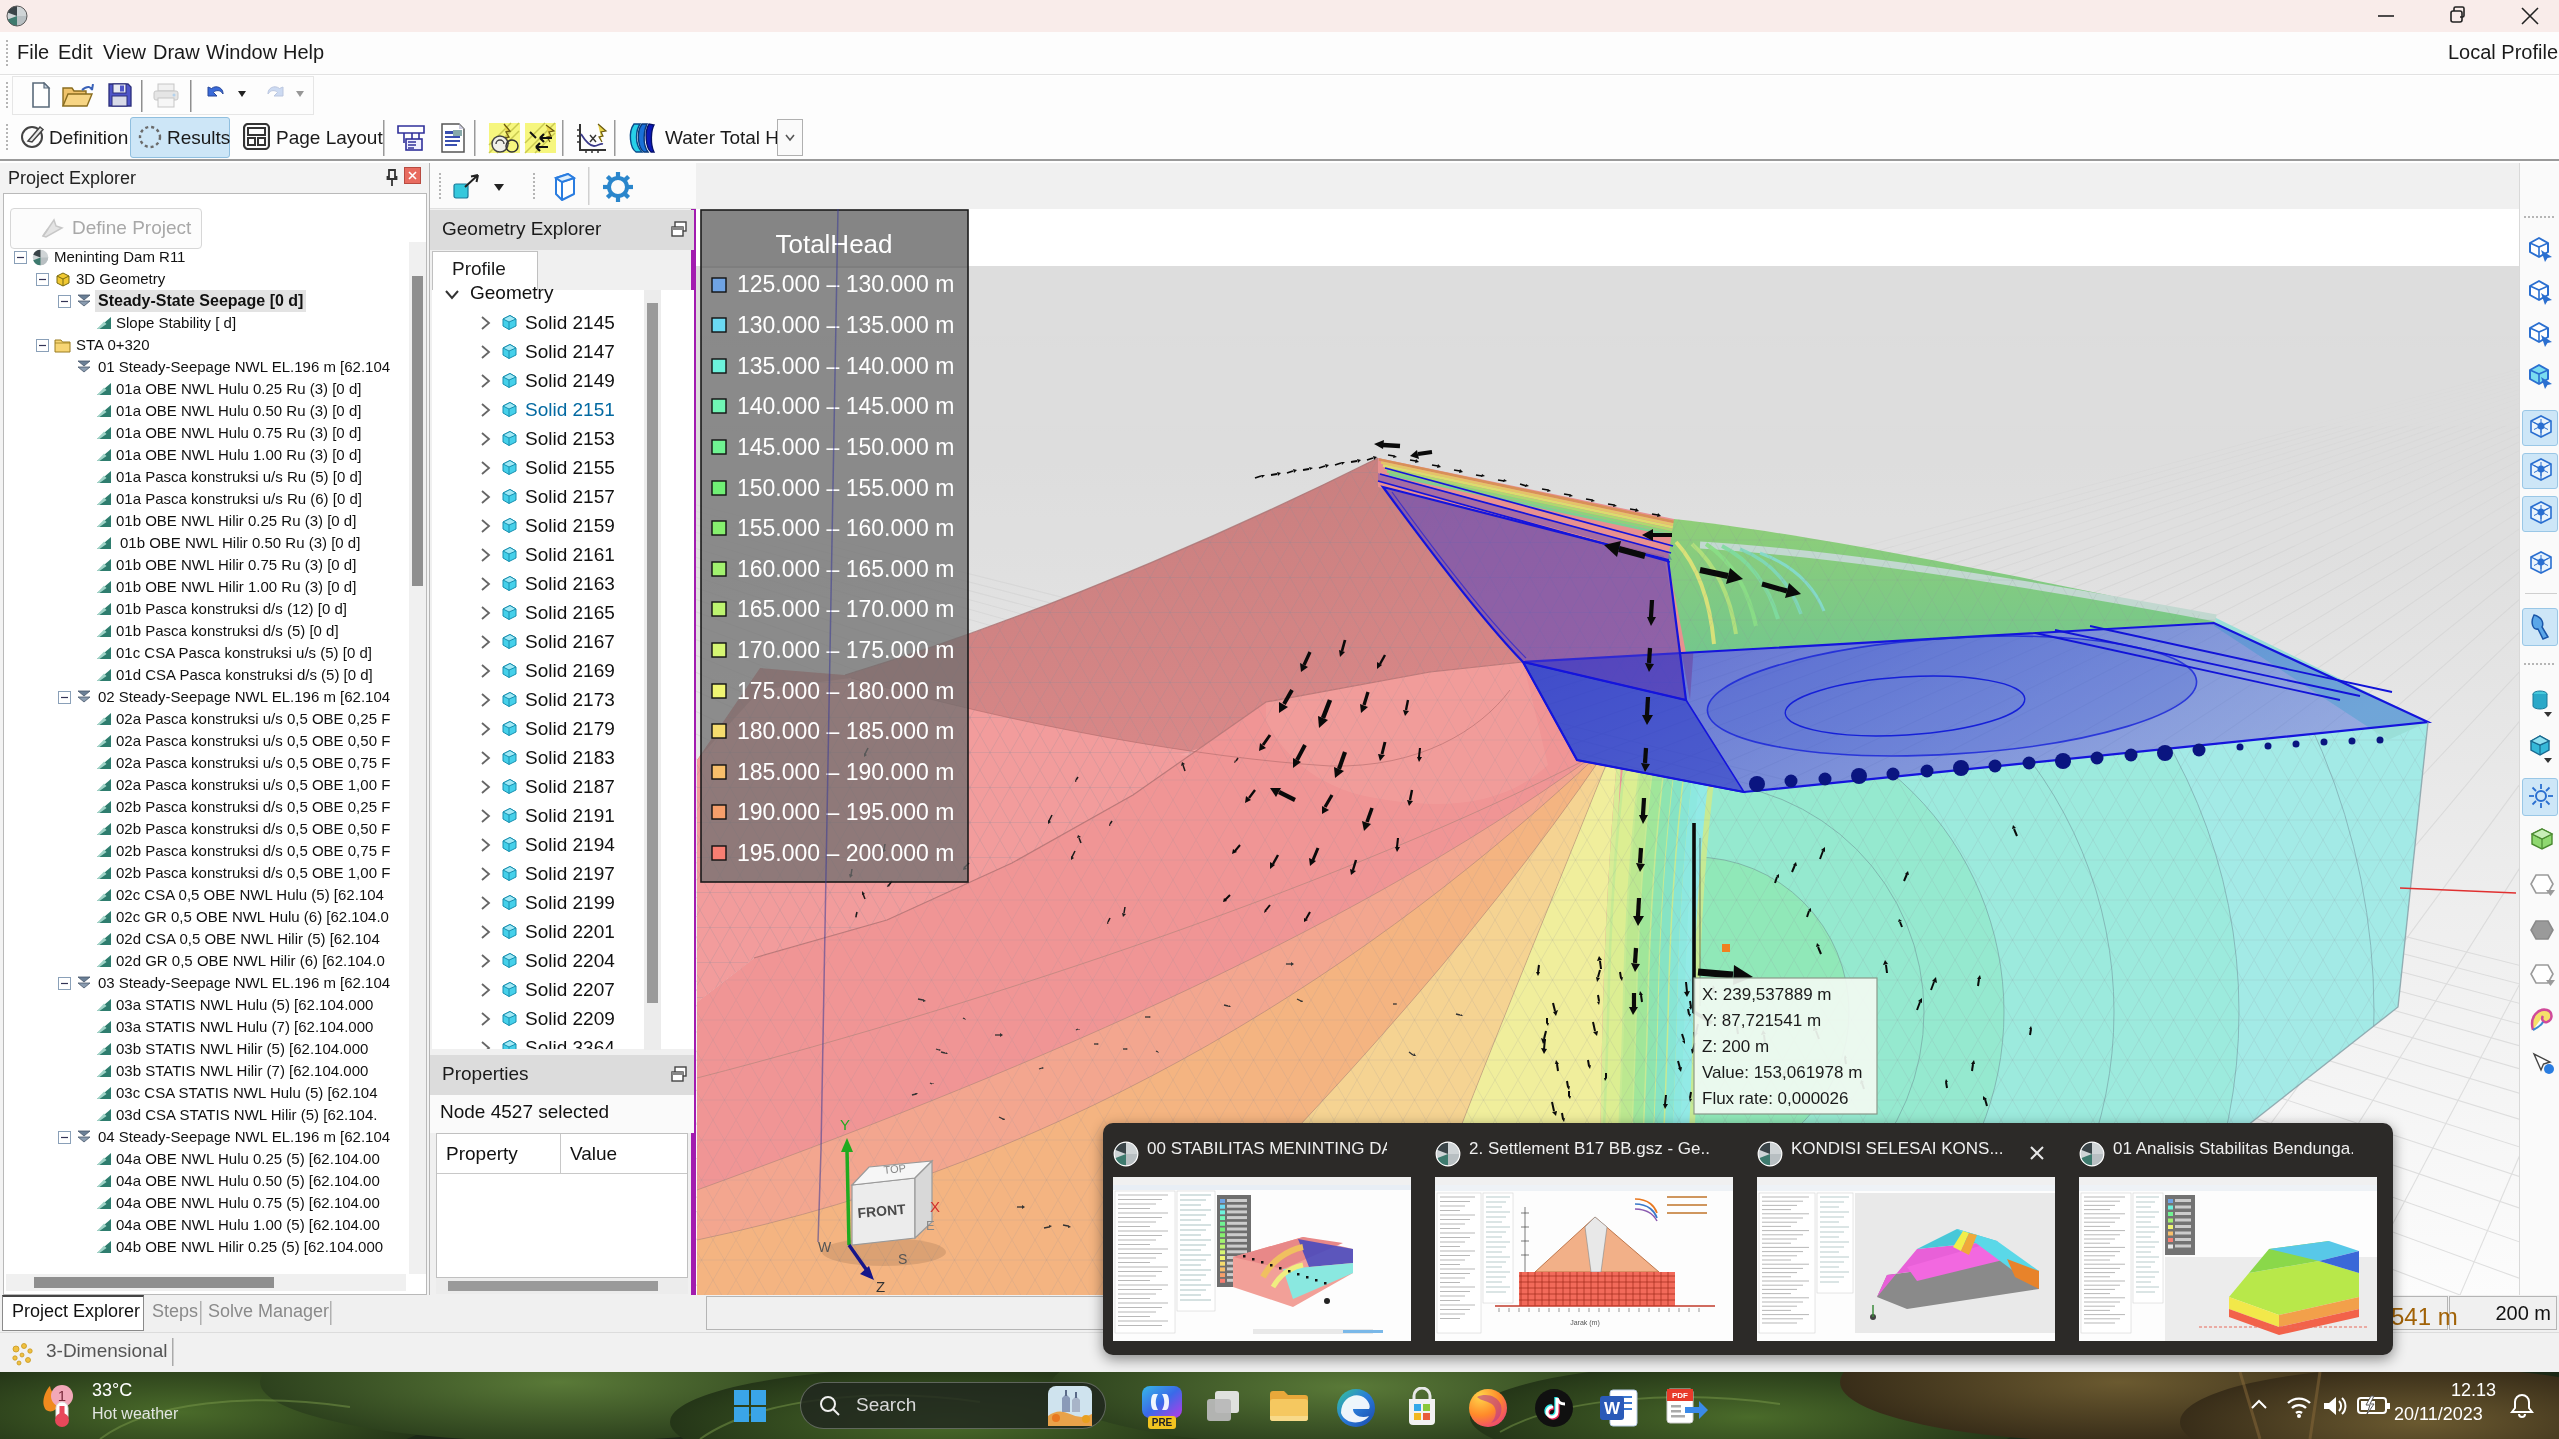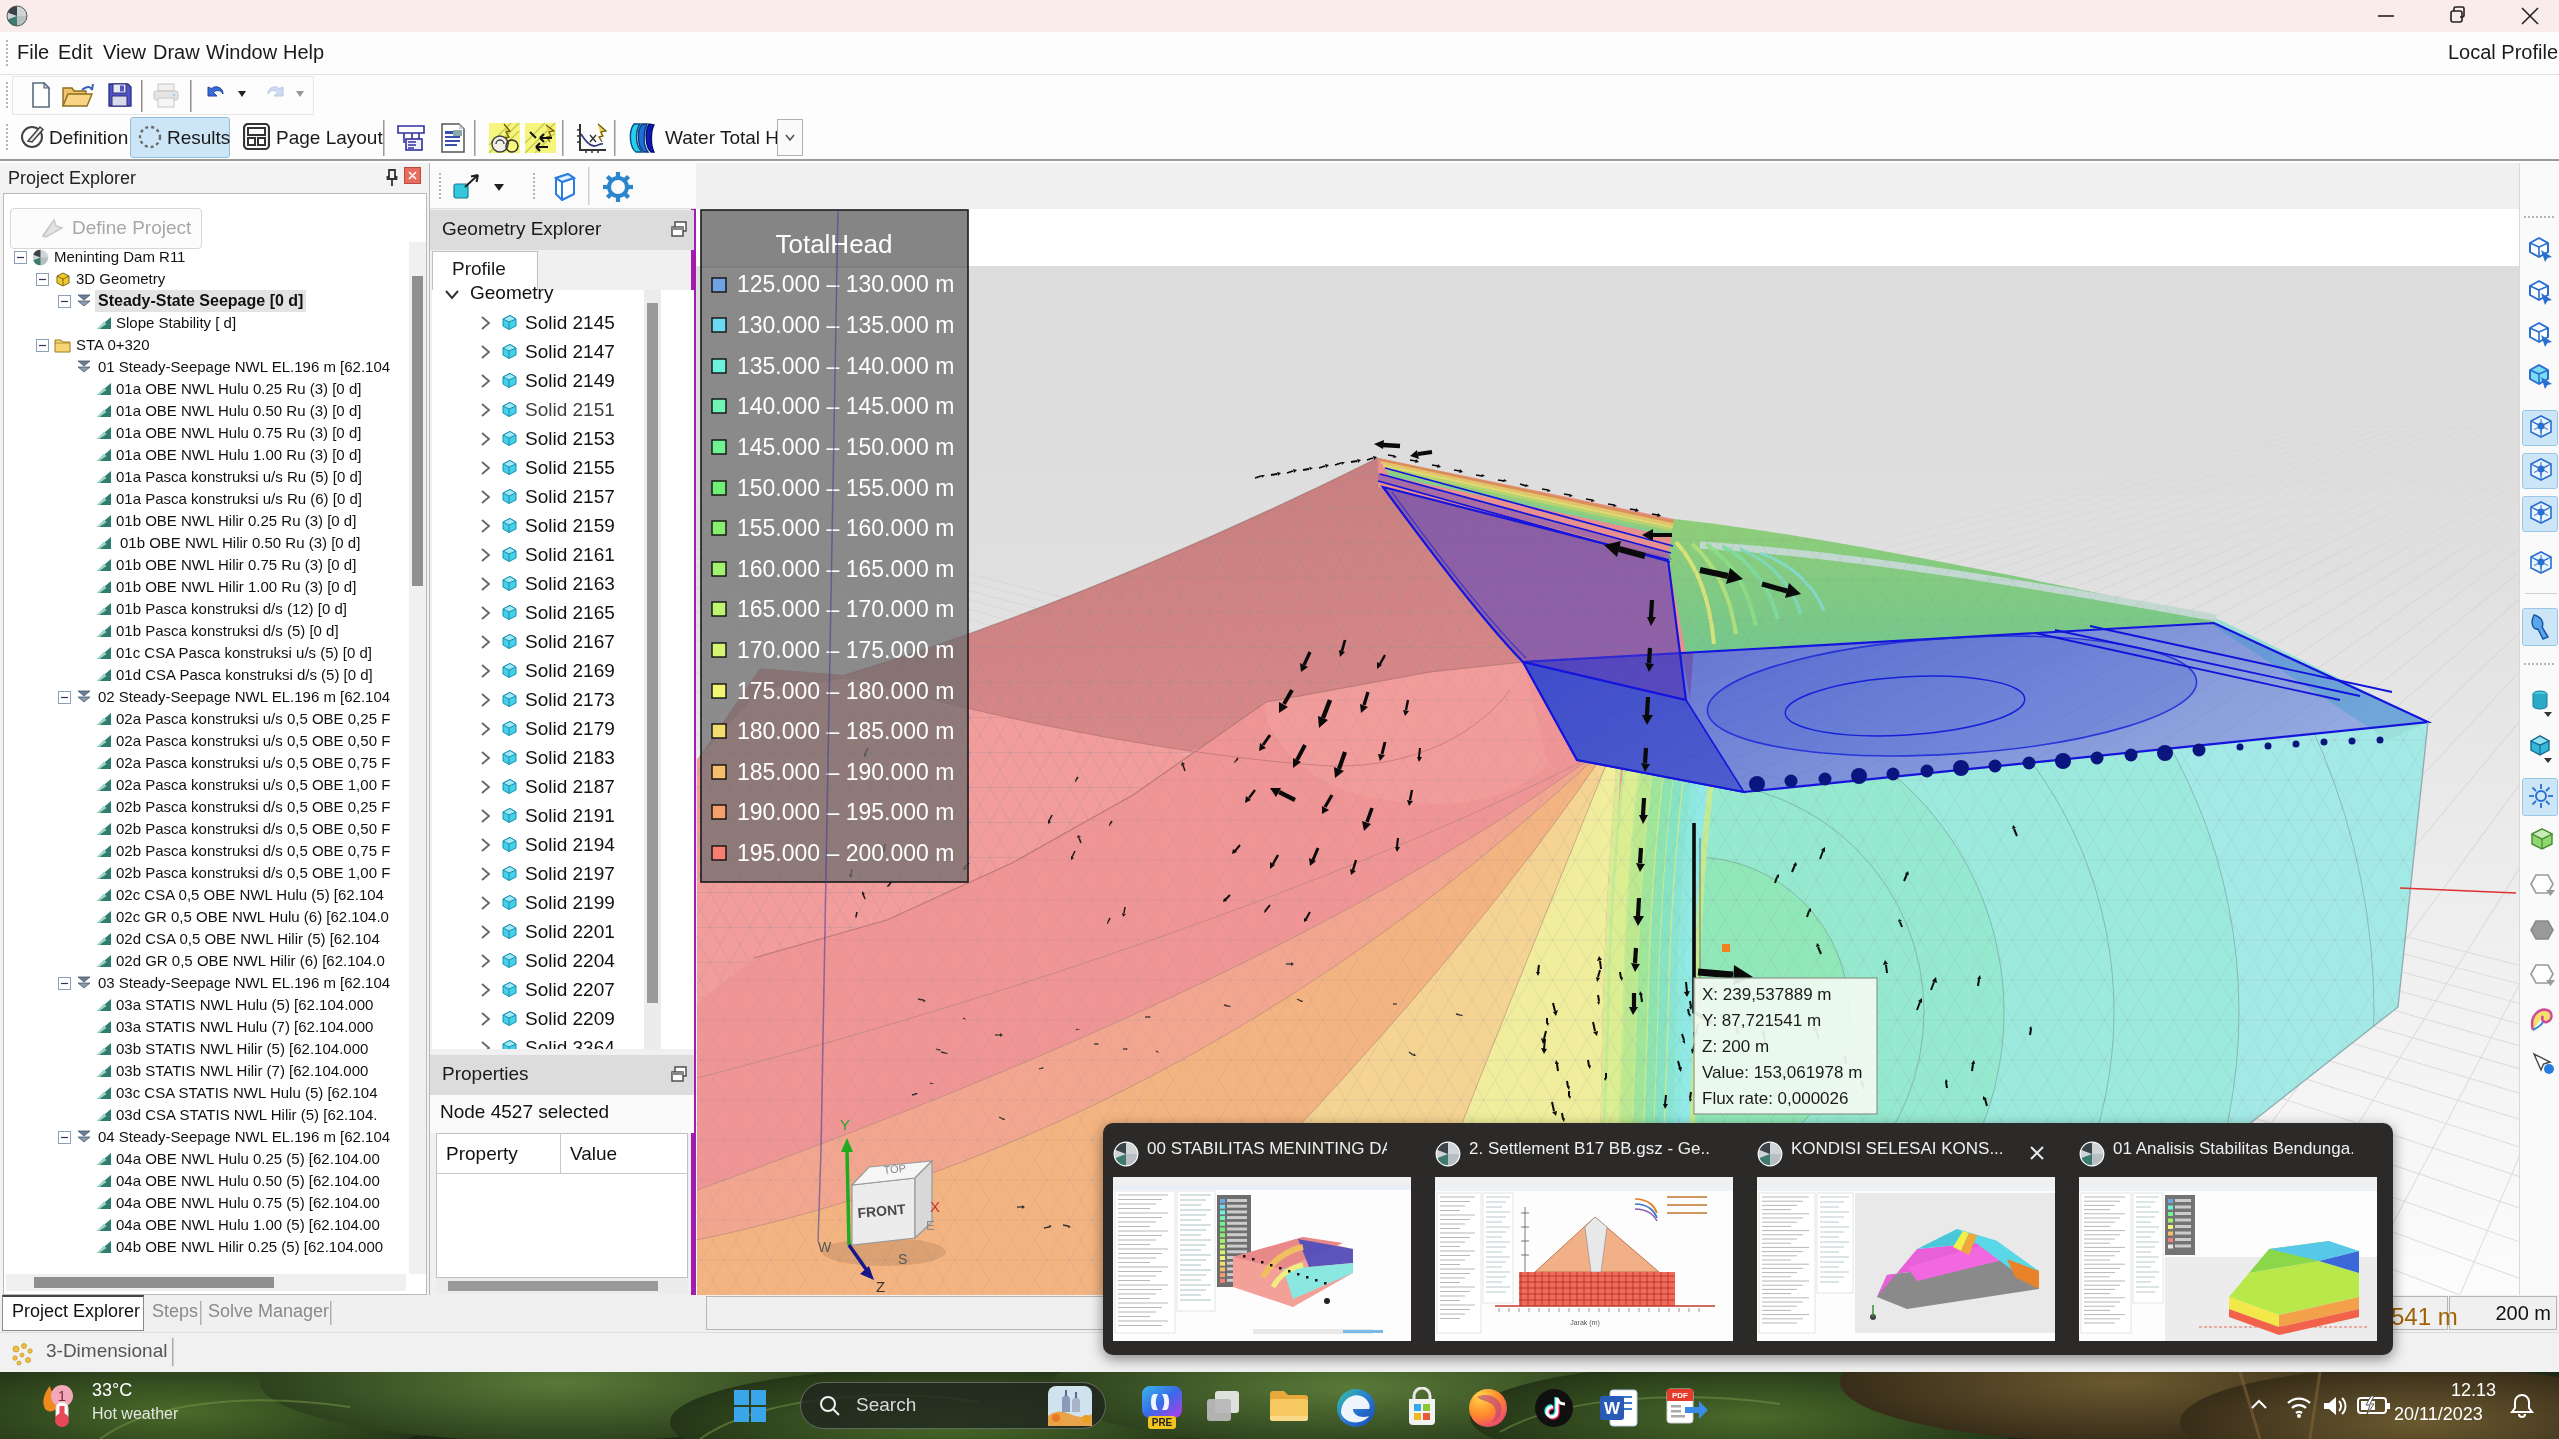--- a/index.html
+++ b/index.html
@@ -622,21 +622,21 @@
     </svg>
     <div class="abs" style="left:95px;top:207px;font-size:19px;color:#111;height:22px;line-height:22px">Solid 2149</div>
     <svg class="abs" style="left:48px;top:239px" width="14" height="16">
       <path d="M4 2 l7 6 -7 6" fill="none" stroke="#666" stroke-width="1.8"></path>
     </svg>
     <svg class="abs" style="left:70px;top:237px" width="19" height="19" viewBox="0 0 19 19">
       <path d="M3 6 L10 2.5 L16 6 L16 13 L9 16.5 L3 13 Z" fill="#45d0ea" stroke="#1890b0" stroke-width="1"></path>
       <path d="M3 6 L9 9 L16 6 L10 2.5 Z" fill="#9fe8f5" stroke="#1890b0" stroke-width="1"></path>
       <path d="M9 9 L9 16.5" stroke="#1890b0" stroke-width="1"></path>
     </svg>
-    <div class="abs" style="left:95px;top:236px;font-size:19px;color:#404040;height:22px;line-height:22px">Solid 2151</div>
+    <div class="abs" style="left:95px;top:236px;font-size:19px;color:#0369a1;height:22px;line-height:22px">Solid 2151</div>
     <svg class="abs" style="left:48px;top:268px" width="14" height="16">
       <path d="M4 2 l7 6 -7 6" fill="none" stroke="#666" stroke-width="1.8"></path>
     </svg>
     <svg class="abs" style="left:70px;top:266px" width="19" height="19" viewBox="0 0 19 19">
       <path d="M3 6 L10 2.5 L16 6 L16 13 L9 16.5 L3 13 Z" fill="#45d0ea" stroke="#1890b0" stroke-width="1"></path>
       <path d="M3 6 L9 9 L16 6 L10 2.5 Z" fill="#9fe8f5" stroke="#1890b0" stroke-width="1"></path>
       <path d="M9 9 L9 16.5" stroke="#1890b0" stroke-width="1"></path>
     </svg>
     <div class="abs" style="left:95px;top:265px;font-size:19px;color:#111;height:22px;line-height:22px">Solid 2153</div>
     <svg class="abs" style="left:48px;top:297px" width="14" height="16">

